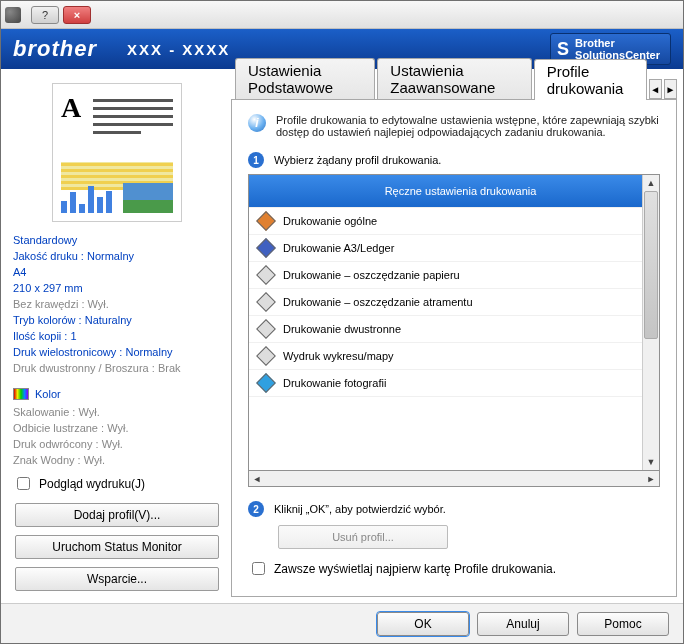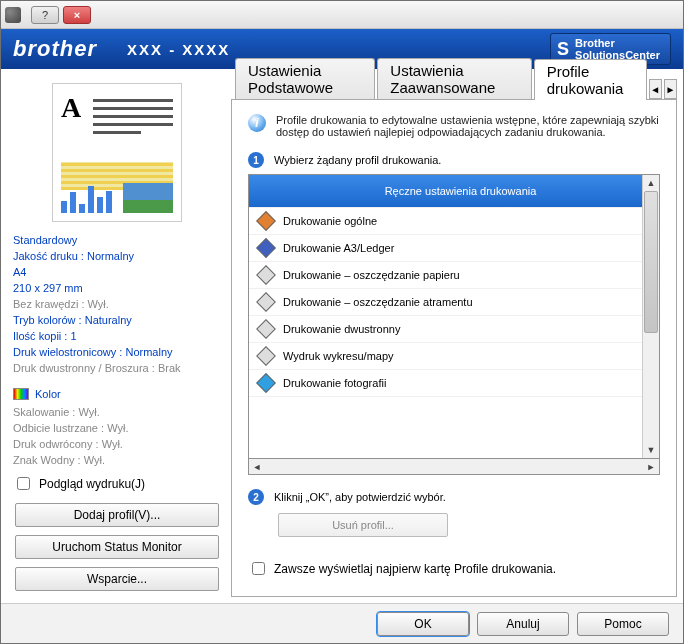--- a/index.html
+++ b/index.html
@@ -52,21 +52,21 @@
   .li.sel { background:linear-gradient(#3a8ae8,#1a68cc); color:#fff;justify-content:center; }
   .licn { width:20px;height:20px; display:flex;align-items:center;justify-content:center; font-size:14px; }
   .licn.diamond { transform:rotate(45deg); border:1px solid #666; width:14px;height:14px; }
   .scrollbar{width:17px;background:#f0f0f0;border-left:1px solid #ccc;position:relative;}
   .scrollbar .thumb{position:absolute;left:1px;right:1px;top:16px;height:50%;background:linear-gradient(#e0e0e0,#c4c4c4);border:1px solid #aaa;border-radius:2px;}
   .scrollbar .arr{position:absolute;left:0;right:0;height:16px;display:flex;align-items:center;justify-content:center;font-size:9px;color:#444;}
   .scrollbar .arr.up{top:0;} .scrollbar .arr.dn{bottom:0;}
   .hscroll{height:16px;background:#f0f0f0;border:1px solid #909090;border-top:none;margin-bottom:0;position:relative;}
   .hscroll .arr{position:absolute;top:0;bottom:0;width:16px;display:flex;align-items:center;justify-content:center;font-size:9px;color:#444;}
   .hscroll .arr.l{left:0;} .hscroll .arr.r{right:0;}
-  .delbtn { width:170px; height:24px; margin:8px auto 14px 30px; font-size:11px; color:#888; background:linear-gradient(#fafafa,#eee); border:1px solid #bbb; border-radius:2px; display:flex;align-items:center;justify-content:center; }
+  .delbtn { width:170px; height:24px; margin:8px auto 2px 30px; font-size:11px; color:#888; background:linear-gradient(#fafafa,#eee); border:1px solid #bbb; border-radius:2px; display:flex;align-items:center;justify-content:center; }
   .footer { height:40px; border-top:1px solid #ccc; background:#f2f2f2; display:flex; align-items:center; justify-content:flex-end; gap:8px; padding:0 14px; }
   .fbtn { width:92px; height:24px; background:linear-gradient(#fdfdfd,#e2e2e2); border:1px solid #8a8a8a; border-radius:3px; font-size:12px; display:flex;align-items:center;justify-content:center; }
   .fbtn.def { outline:1px solid #3a8ae8; }
 </style>
 </head>
 <body>
 
 <div class="window">
   <div class="titlebar">
     <div class="ticon"></div>
@@ -173,21 +173,21 @@
               <div class="li">
                 <div class="licn diamond" style="background: rgb(221, 221, 221);"></div>
                 <span>Drukowanie – oszczędzanie papieru</span>
               </div>
               <div class="li">
                 <div class="licn diamond" style="background: rgb(221, 221, 221);"></div>
                 <span>Drukowanie – oszczędzanie atramentu</span>
               </div>
               <div class="li">
                 <div class="licn diamond" style="background: rgb(221, 221, 221);"></div>
-                <span>Drukowanie dwustronny</span>
+                <span>Drukowanie dwustronne</span>
               </div>
               <div class="li">
                 <div class="licn diamond" style="background: rgb(221, 221, 221);"></div>
                 <span>Wydruk wykresu/mapy</span>
               </div>
               <div class="li">
                 <div class="licn diamond" style="background: rgb(48, 160, 224);"></div>
                 <span>Drukowanie fotografii</span>
               </div>
             </div>

